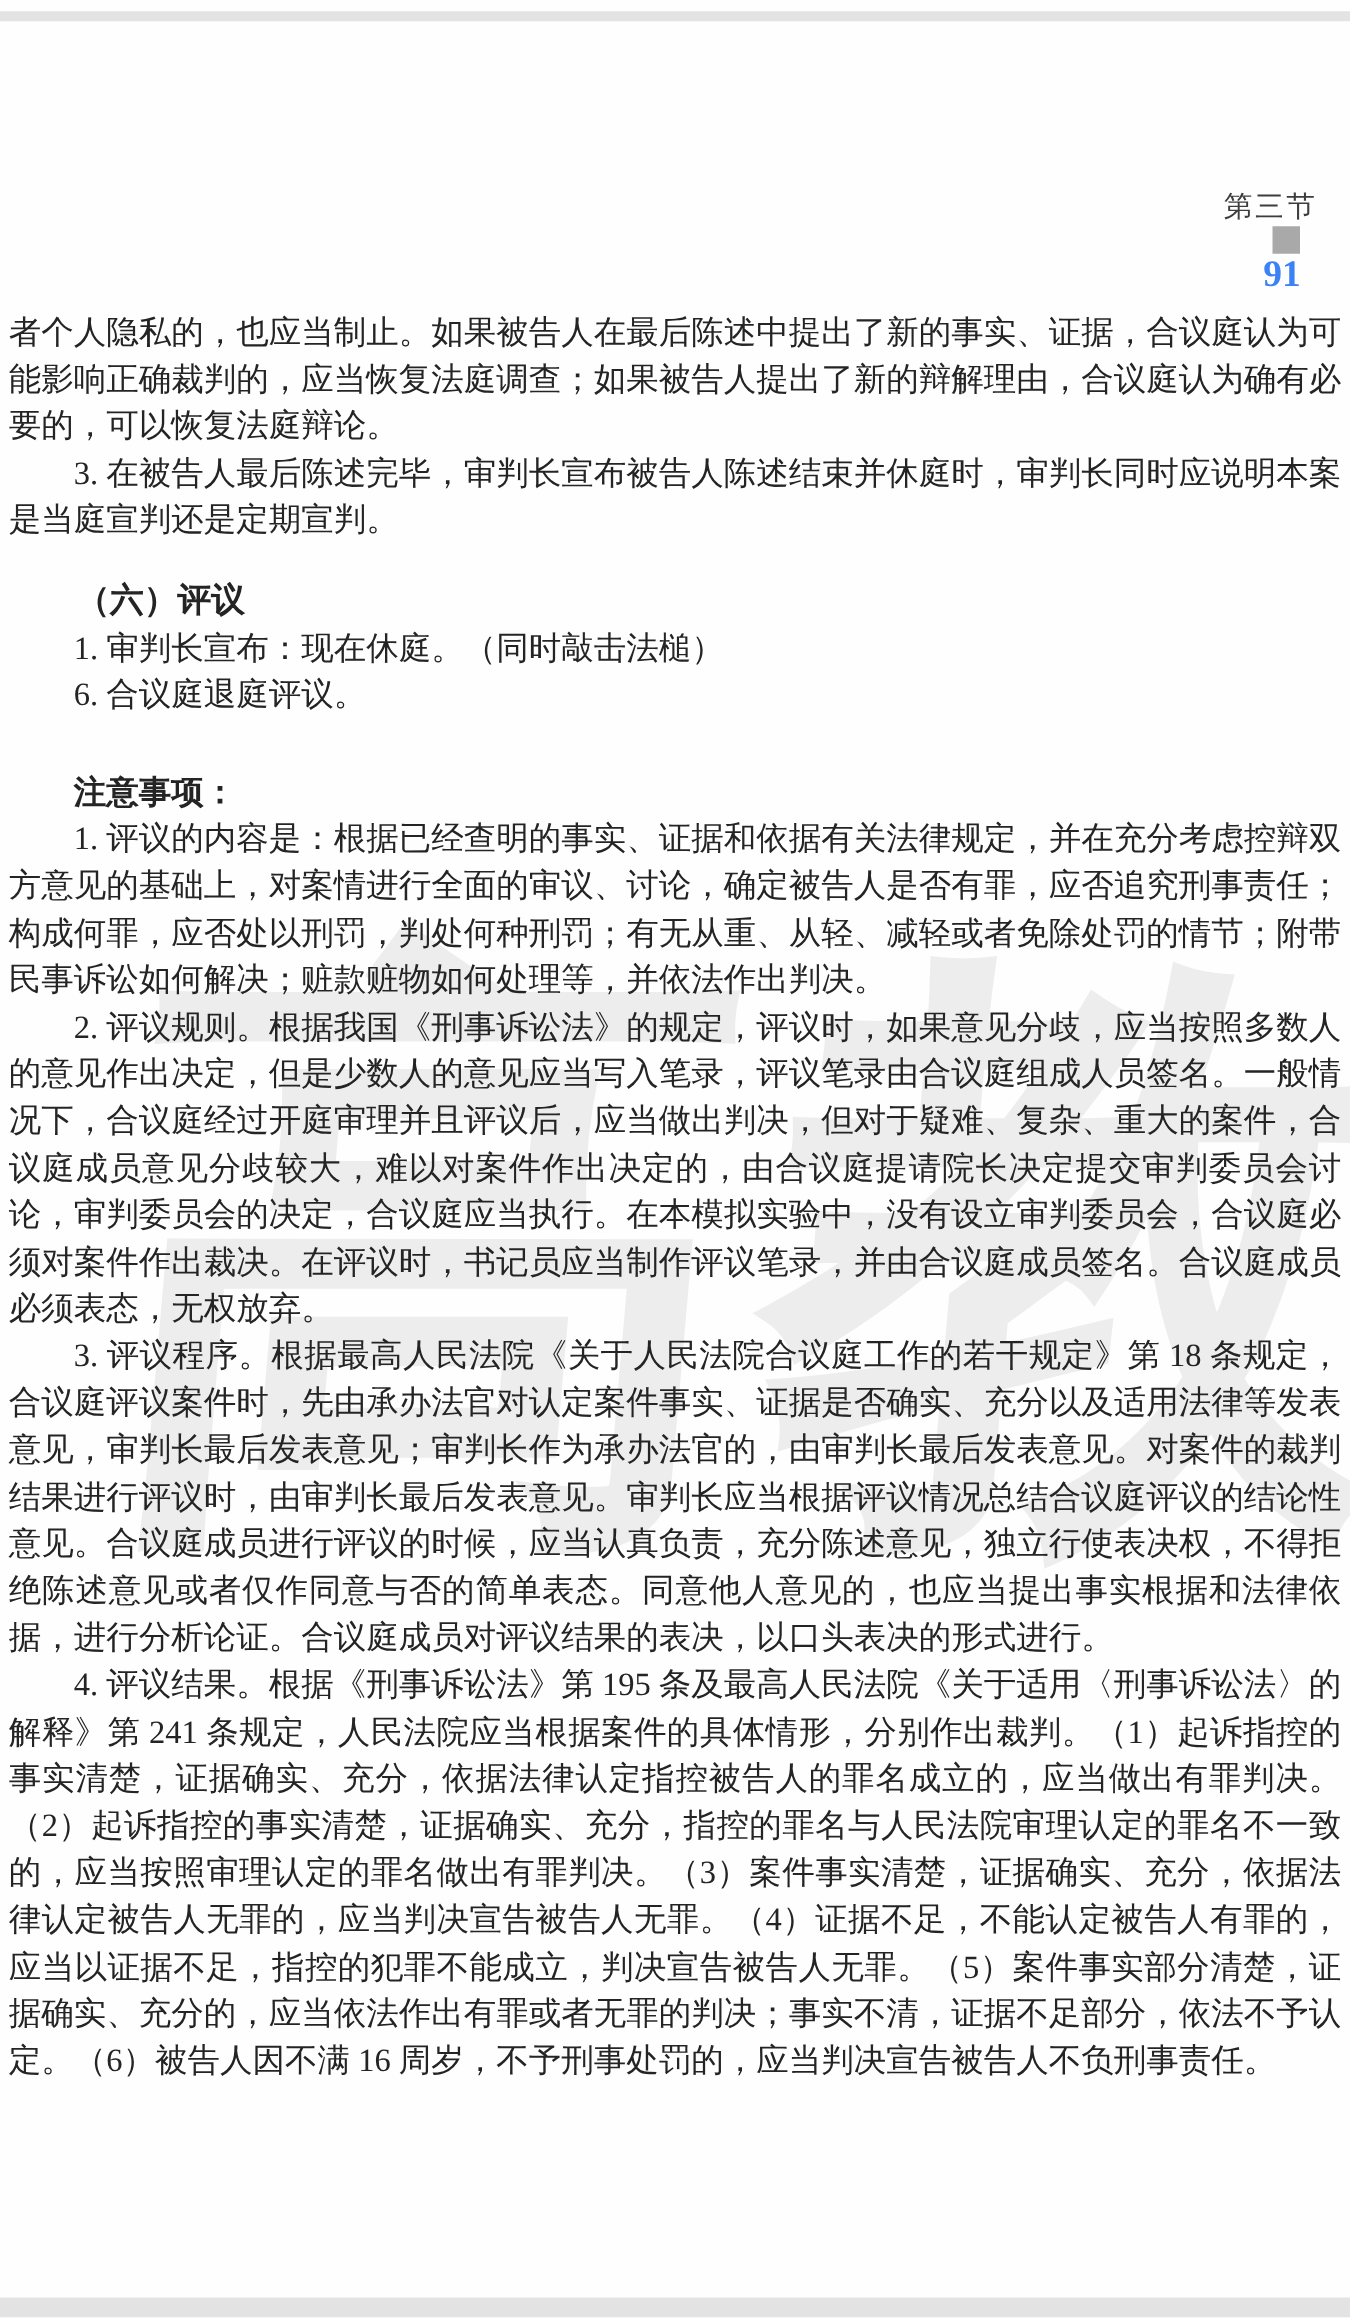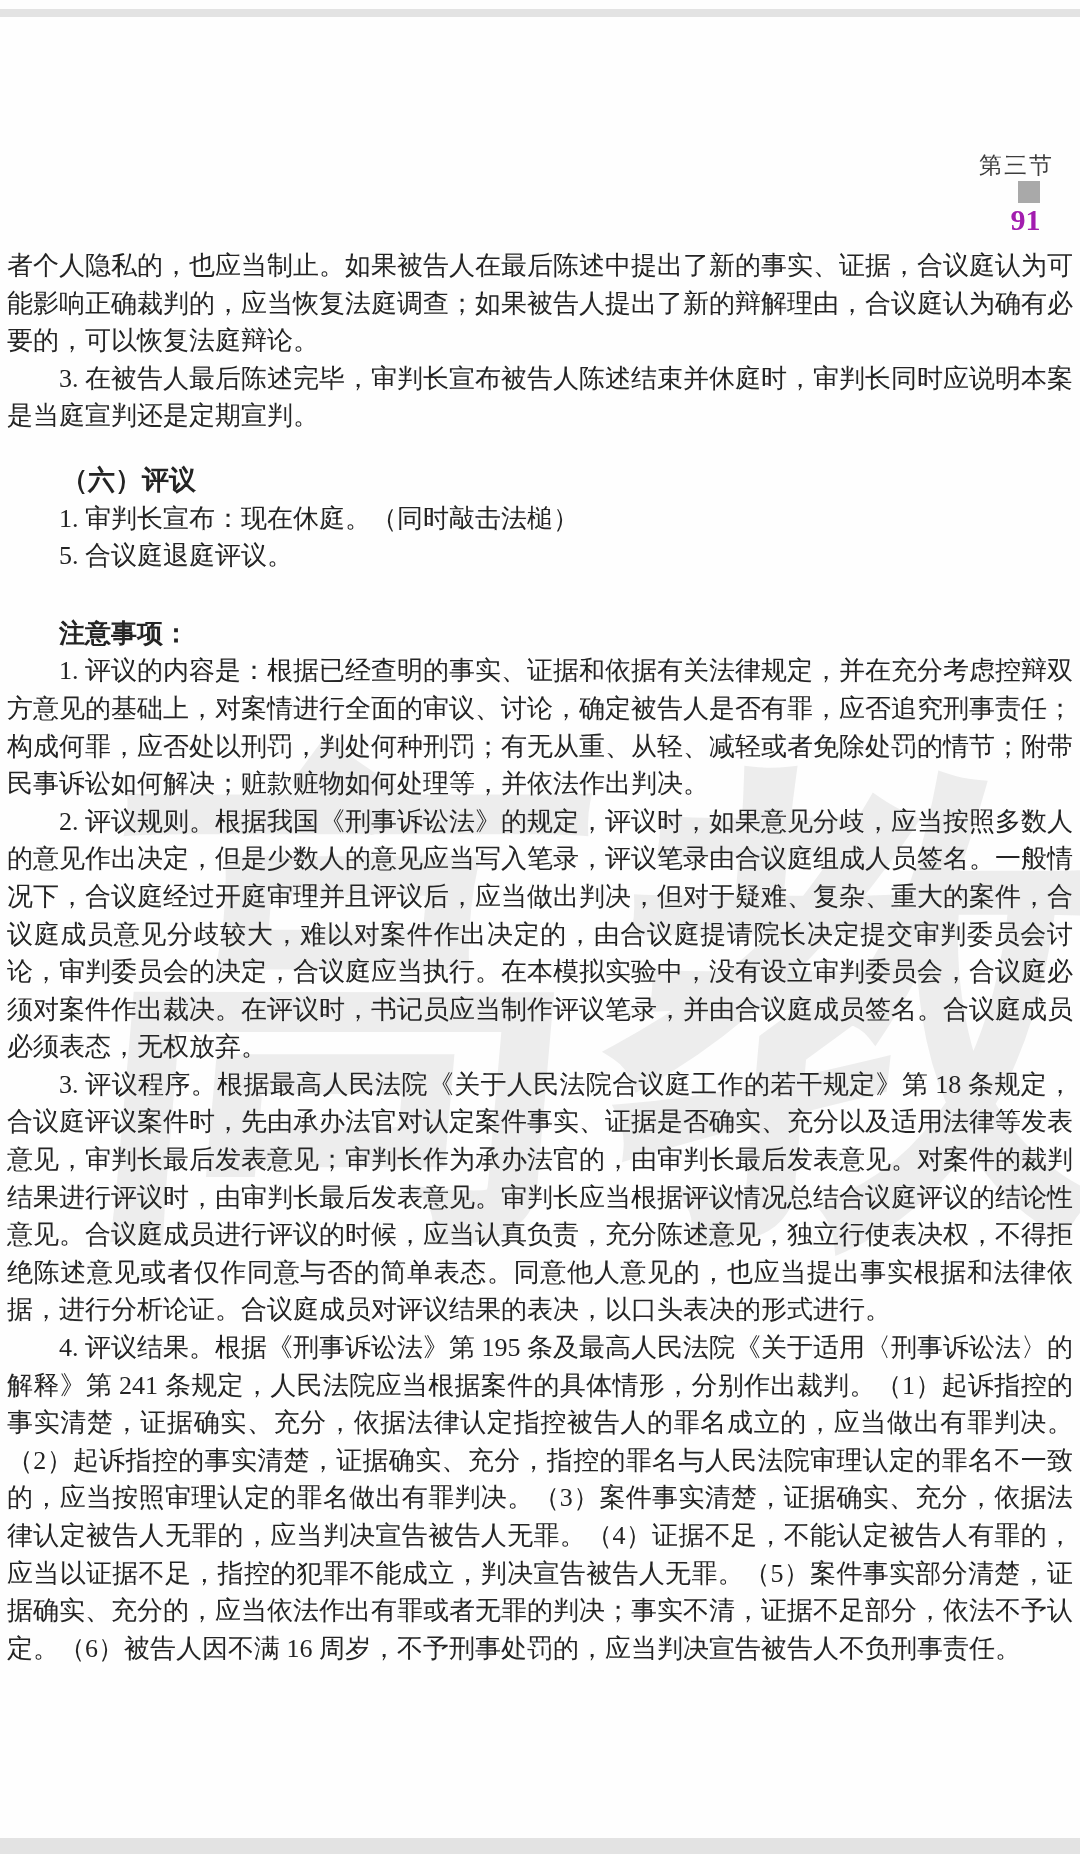--- a/index.html
+++ b/index.html
@@ -40,21 +40,21 @@
   .header-square {
     width: 22px;
     height: 22px;
     background: #a9a9a9;
     margin: 0 10px 0 16px;
     flex: 0 0 auto;
   }
   .page-number {
     font-weight: bold;
     font-size: 30px;
-    color: #a21caf;
+    color: #3b82f6;
     letter-spacing: 0;
   }
 
   .watermark {
     position: absolute;
     top: 755px;
     left: 95px;
     font-size: 500px;
     line-height: 1;
     font-weight: bold;
@@ -104,21 +104,21 @@
   <span class="page-number">91</span>
 </div>
 
 <div class="watermark">高教版</div>
 
 <div class="content">
   <p class="para">者个人隐私的，也应当制止。如果被告人在最后陈述中提出了新的事实、证据，合议庭认为可能影响正确裁判的，应当恢复法庭调查；如果被告人提出了新的辩解理由，合议庭认为确有必要的，可以恢复法庭辩论。</p>
   <p class="para indent">3. 在被告人最后陈述完毕，审判长宣布被告人陈述结束并休庭时，审判长同时应说明本案是当庭宣判还是定期宣判。</p>
   <p class="para sec-heading gap-before">（六）评议</p>
   <p class="para indent">1. 审判长宣布：现在休庭。（同时敲击法槌）</p>
-  <p class="para indent">5. 合议庭退庭评议。</p>
+  <p class="para indent">6. 合议庭退庭评议。</p>
   <p class="para notice-heading gap-before">注意事项：</p>
   <p class="para indent">1. 评议的内容是：根据已经查明的事实、证据和依据有关法律规定，并在充分考虑控辩双方意见的基础上，对案情进行全面的审议、讨论，确定被告人是否有罪，应否追究刑事责任；构成何罪，应否处以刑罚，判处何种刑罚；有无从重、从轻、减轻或者免除处罚的情节；附带民事诉讼如何解决；赃款赃物如何处理等，并依法作出判决。</p>
   <p class="para indent">2. 评议规则。根据我国《刑事诉讼法》的规定，评议时，如果意见分歧，应当按照多数人的意见作出决定，但是少数人的意见应当写入笔录，评议笔录由合议庭组成人员签名。一般情况下，合议庭经过开庭审理并且评议后，应当做出判决，但对于疑难、复杂、重大的案件，合议庭成员意见分歧较大，难以对案件作出决定的，由合议庭提请院长决定提交审判委员会讨论，审判委员会的决定，合议庭应当执行。在本模拟实验中，没有设立审判委员会，合议庭必须对案件作出裁决。在评议时，书记员应当制作评议笔录，并由合议庭成员签名。合议庭成员必须表态，无权放弃。</p>
   <p class="para indent">3. 评议程序。根据最高人民法院《关于人民法院合议庭工作的若干规定》第 18 条规定，合议庭评议案件时，先由承办法官对认定案件事实、证据是否确实、充分以及适用法律等发表意见，审判长最后发表意见；审判长作为承办法官的，由审判长最后发表意见。对案件的裁判结果进行评议时，由审判长最后发表意见。审判长应当根据评议情况总结合议庭评议的结论性意见。合议庭成员进行评议的时候，应当认真负责，充分陈述意见，独立行使表决权，不得拒绝陈述意见或者仅作同意与否的简单表态。同意他人意见的，也应当提出事实根据和法律依据，进行分析论证。合议庭成员对评议结果的表决，以口头表决的形式进行。</p>
   <p class="para indent">4. 评议结果。根据《刑事诉讼法》第 195 条及最高人民法院《关于适用〈刑事诉讼法〉的解释》第 241 条规定，人民法院应当根据案件的具体情形，分别作出裁判。（1）起诉指控的事实清楚，证据确实、充分，依据法律认定指控被告人的罪名成立的，应当做出有罪判决。（2）起诉指控的事实清楚，证据确实、充分，指控的罪名与人民法院审理认定的罪名不一致的，应当按照审理认定的罪名做出有罪判决。（3）案件事实清楚，证据确实、充分，依据法律认定被告人无罪的，应当判决宣告被告人无罪。（4）证据不足，不能认定被告人有罪的，应当以证据不足，指控的犯罪不能成立，判决宣告被告人无罪。（5）案件事实部分清楚，证据确实、充分的，应当依法作出有罪或者无罪的判决；事实不清，证据不足部分，依法不予认定。（6）被告人因不满 16 周岁，不予刑事处罚的，应当判决宣告被告人不负刑事责任。</p>
 </div>
 
 <div class="edge-bar bottom"></div>
 
 </body></html>

